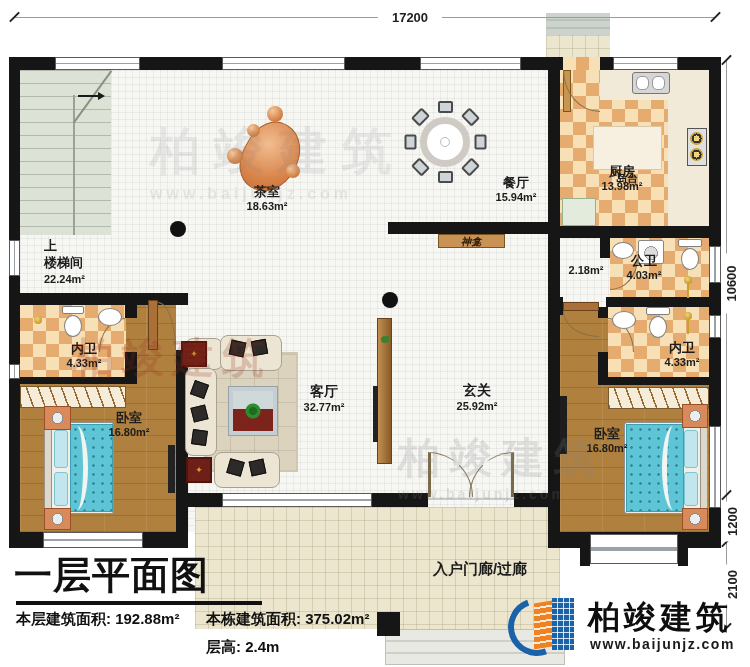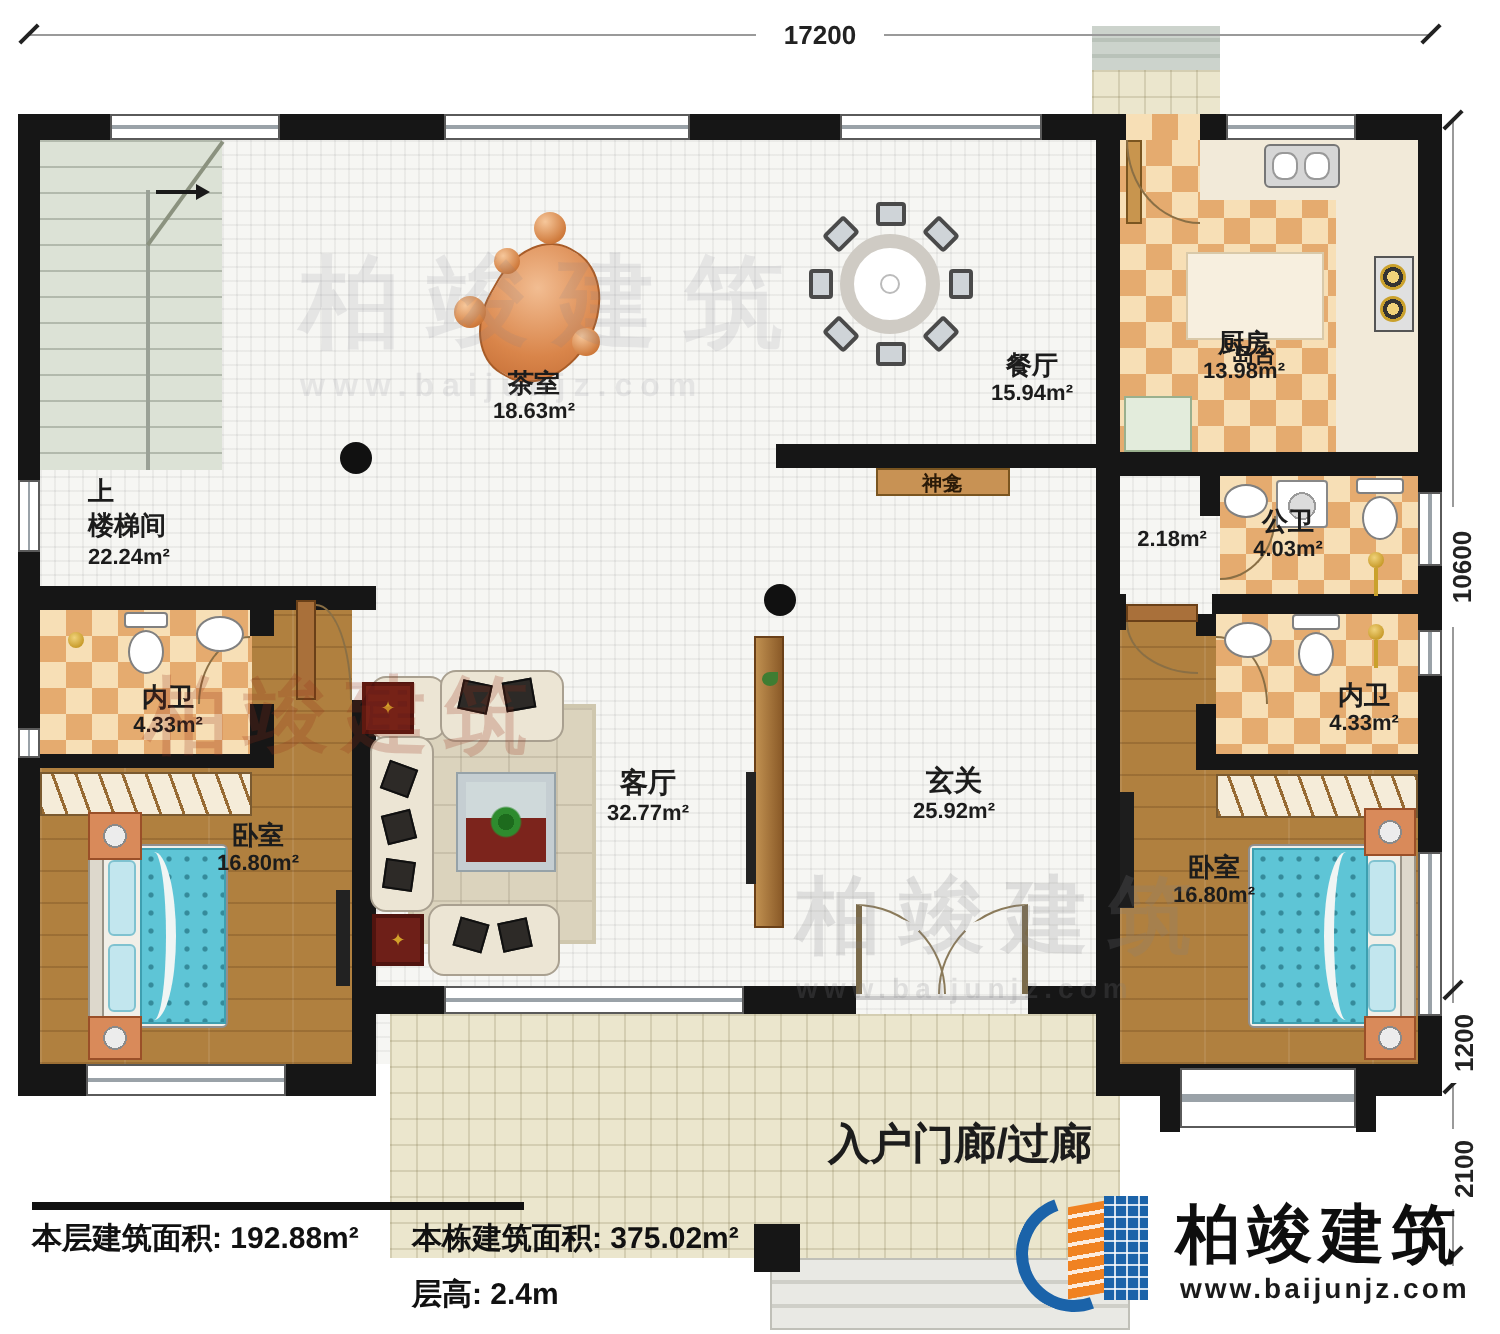--- a/index.html
+++ b/index.html
@@ -244,21 +244,21 @@
     <div class="rarea">15.94m²</div>
   </div>
   <div class="rlabel" style="left:622px;top:164px;">
     <div class="rname">厨房</div>
     <div class="rarea">13.98m²</div>
   </div>
   <div class="rlabel" style="left:627px;top:134px;margin-top:38px;">
     <div class="rarea">岛台</div>
   </div>
   <div class="rlabel" style="left:471px;top:235px;">
-    <div style="font-size:10px;font-weight:700;color:#2a1a08;">神龛</div>
+    <div style="font-size:10px;font-weight:700;color:#2a1a08;font-style:italic;">神龛</div>
   </div>
   <div style="left:44px;top:238px;color:#1c1c1c;white-space:nowrap;">
     <div style="position:static;font-size:13px;font-weight:700;line-height:1.3;">上</div>
     <div style="position:static;font-size:13px;font-weight:700;line-height:1.3;">楼梯间</div>
     <div style="position:static;font-size:11px;font-weight:700;line-height:1.3;">22.24m²</div>
   </div>
   <div class="rlabel" style="left:84px;top:341px;">
     <div class="rname">内卫</div>
     <div class="rarea">4.33m²</div>
   </div>
@@ -283,21 +283,21 @@
   </div>
   <div class="rlabel" style="left:324px;top:383px;">
     <div class="rname" style="font-size:14px;">客厅</div>
     <div class="rarea">32.77m²</div>
   </div>
   <div class="rlabel" style="left:477px;top:382px;">
     <div class="rname" style="font-size:14px;">玄关</div>
     <div class="rarea">25.92m²</div>
   </div>
   <div class="rlabel" style="left:480px;top:560px;">
-    <div class="rname" style="font-size:21px;">入户门廊/过廊</div>
+    <div class="rname" style="font-size:15px;">入户门廊/过廊</div>
   </div>
 
   <div class="dimline" style="left:14px;top:17px;width:702px;height:1px;"></div>
   <div class="tick" style="left:8px;top:16px;"></div>
   <div class="tick" style="left:709px;top:16px;"></div>
   <div class="dimtext" style="left:378px;top:10px;width:64px;">17200</div>
 
   <div class="dimline" style="left:726px;top:60px;width:1px;height:573px;"></div>
   <div class="tick" style="left:720px;top:59px;"></div>
   <div class="tick" style="left:720px;top:494px;"></div>
@@ -314,20 +314,21 @@
   <div class="wm" style="left:398px;top:430px;font-size:42px;letter-spacing:10px;color:rgba(130,130,135,0.20);">
     <span>柏竣建筑</span>
     <div style="position:static;font-size:14px;letter-spacing:3px;">www.baijunjz.com</div>
   </div>
   <div class="wm" style="left:72px;top:330px;font-size:42px;letter-spacing:8px;color:rgba(150,45,25,0.22);">
     <span>柏竣建筑</span>
   </div>
 
   <div class="tblock" style="left:14px;top:550px;width:420px;color:#111;">
     <div style="display:flex;align-items:baseline;gap:22px;">
+      <span style="font-size:38px;font-weight:700;letter-spacing:1px;">一层平面图</span>
     </div>
   </div>
   <div style="left:16px;top:601px;width:246px;height:4px;background:#111;"></div>
   <div style="left:16px;top:610px;font-size:15px;font-weight:700;color:#111;white-space:nowrap;">
     <span>本层建筑面积:</span> <span>192.88m²</span>
   </div>
   <div style="left:206px;top:610px;font-size:15px;font-weight:700;color:#111;white-space:nowrap;">
     <span>本栋建筑面积:</span> <span>375.02m²</span>
   </div>
   <div style="left:206px;top:638px;font-size:15px;font-weight:700;color:#111;white-space:nowrap;">

